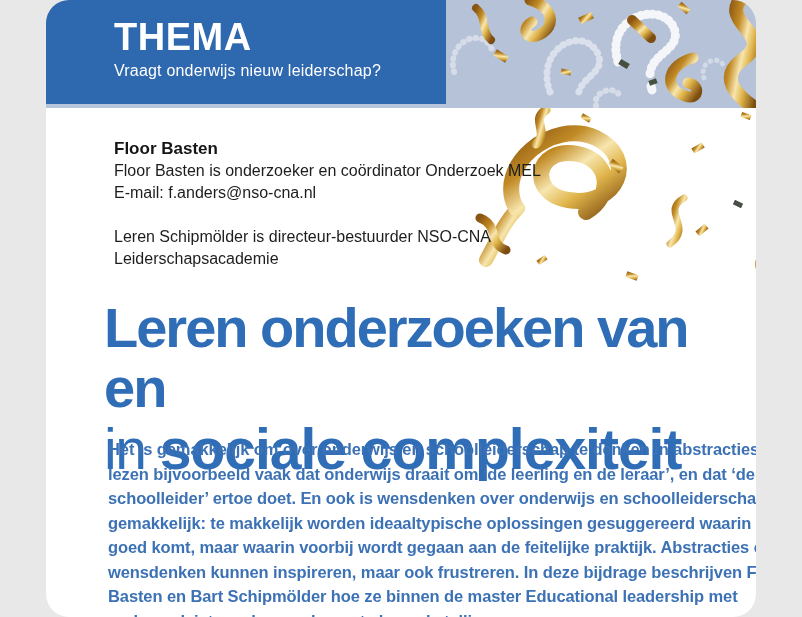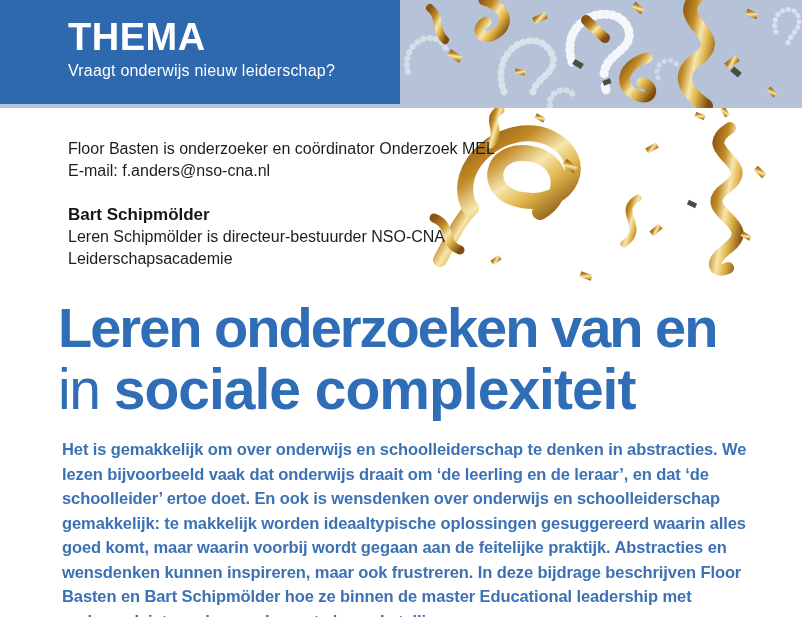--- a/index.html
+++ b/index.html
@@ -1,18 +1,18 @@
 <!DOCTYPE html>
 <html><head>
 <meta charset="utf-8">
 <style>
   html,body{margin:0;padding:0;background:#e8e8e8;}
   .page{
-    position:relative;width:802px;height:617px;background:#ffffff;
-    font-family:"Liberation Sans",sans-serif;overflow:hidden;margin:0 auto;
+    position:relative;width:710px;height:617px;background:#ffffff;
+    font-family:"Liberation Sans",sans-serif;overflow:hidden;margin:0 auto;border-radius:23px;
   }
   
   .header-left{
     position:absolute;left:0;top:0;width:400px;height:104px;
     background:#2e68ae;border-bottom:4px solid #b7c5dc;
   }
   .kicker{
     position:absolute;left:68px;top:16px;color:#ffffff;
     font-size:38px;font-weight:700;letter-spacing:0.5px;
   }
@@ -123,25 +123,25 @@
       <rect x="-5" y="-2.5" width="10" height="5" transform="translate(140,10) rotate(30)"></rect>
       <rect x="-5" y="-2.5" width="10" height="5" transform="translate(325,4) rotate(60)"></rect>
     </g>
     <g fill="#4a4f45">
       <rect x="-4.5" y="-2.5" width="9" height="5" transform="translate(292,96) rotate(25)"></rect>
     </g>
   </svg>
 
   <div class="authors">
     <div class="author-block">
+      <div class="author-name">Floor Basten</div>
       <div class="author-role">Floor Basten is onderzoeker en coördinator Onderzoek MEL</div>
       <div class="author-email">E-mail: f.anders@nso-cna.nl</div>
     </div>
     <div class="author-block">
-      <div class="author-name">Bart Schipmölder</div>
       <div class="author-role">Leren Schipmölder is directeur-bestuurder NSO-CNA Leiderschapsacademie</div>
     </div>
   </div>
 
   <h1 class="title">
     <span class="t1">Leren onderzoeken van en</span>
     <span class="t2"><span>in </span><b>sociale complexiteit</b></span>
   </h1>
 
   <p class="intro">Het is gemakkelijk om over onderwijs en schoolleiderschap te denken in abstracties. We lezen bijvoorbeeld vaak dat onderwijs draait om ‘de leerling en de leraar’, en dat ‘de schoolleider’ ertoe doet. En ook is wensdenken over onderwijs en schoolleiderschap gemakkelijk: te makkelijk worden ideaaltypische oplossingen gesuggereerd waarin alles goed komt, maar waarin voorbij wordt gegaan aan de feitelijke praktijk. Abstracties en wensdenken kunnen inspireren, maar ook frustreren. In deze bijdrage beschrijven Floor Basten en Bart Schipmölder hoe ze binnen de master Educational leadership met onderzoek iets anders proberen te bewerkstelligen.</p>

